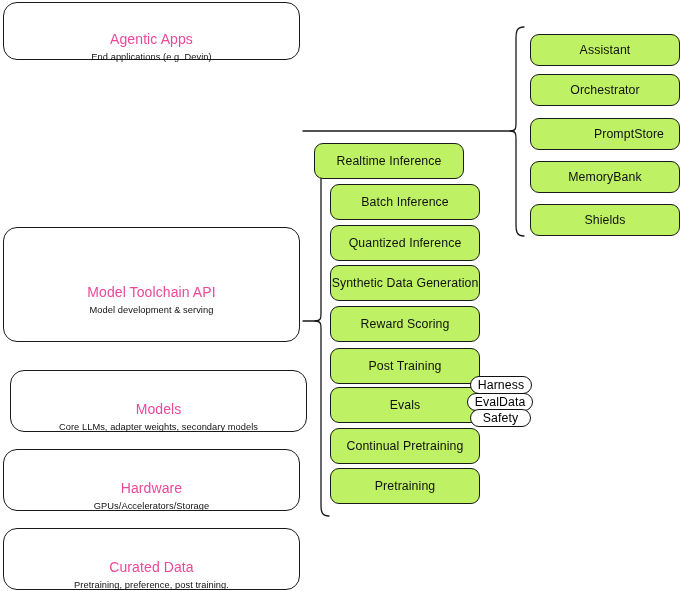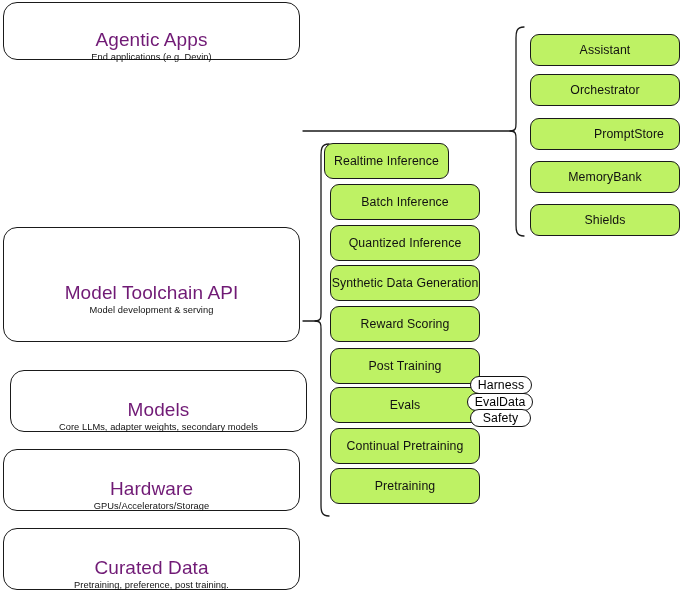--- a/index.html
+++ b/index.html
@@ -27,23 +27,23 @@
     border-radius: 14px;
     background: #ffffff;
     display: flex;
     flex-direction: column;
     align-items: center;
     justify-content: center;
     text-align: center;
     padding: 2px 8px;
   }
   .layer-title {
-    font-size: 19px;
+    font-size: 14px;
     line-height: 17px;
-    color: #701a75;
+    color: #ec4899;
     letter-spacing: 0.1px;
     margin-top: 32px;
   }
   .layer-sub {
     font-size: 9.3px;
     line-height: 13px;
     color: #111111;
     margin-top: 3px;
     letter-spacing: 0.05px;
   }
@@ -145,21 +145,21 @@
   <div class="layer-box" style="left:3px; top:449px; width:297px; height:62px;">
     <div class="layer-title">Hardware</div>
     <div class="layer-sub">GPUs/Accelerators/Storage</div>
   </div>
 
   <div class="layer-box" style="left:3px; top:528px; width:297px; height:62px;">
     <div class="layer-title">Curated Data</div>
     <div class="layer-sub">Pretraining, preference, post training.</div>
   </div>
 
-  <div class="pill-box" style="left:324px; top:143px; width:125px; height:36px;">Realtime Inference</div>
+  <div class="pill-box" style="left:314px; top:143px; width:150px; height:36px;">Realtime Inference</div>
 
   <div class="pill-box" style="left:330px; top:184px; width:150px; height:36px;">Batch Inference</div>
 
   <div class="pill-box" style="left:330px; top:225px; width:150px; height:36px;">Quantized Inference</div>
 
   <div class="pill-box" style="left:330px; top:265px; width:150px; height:36px;">Synthetic Data Generation</div>
 
   <div class="pill-box" style="left:330px; top:306px; width:150px; height:36px;">Reward Scoring</div>
 
   <div class="pill-box" style="left:330px; top:348px; width:150px; height:36px;">Post Training</div>

